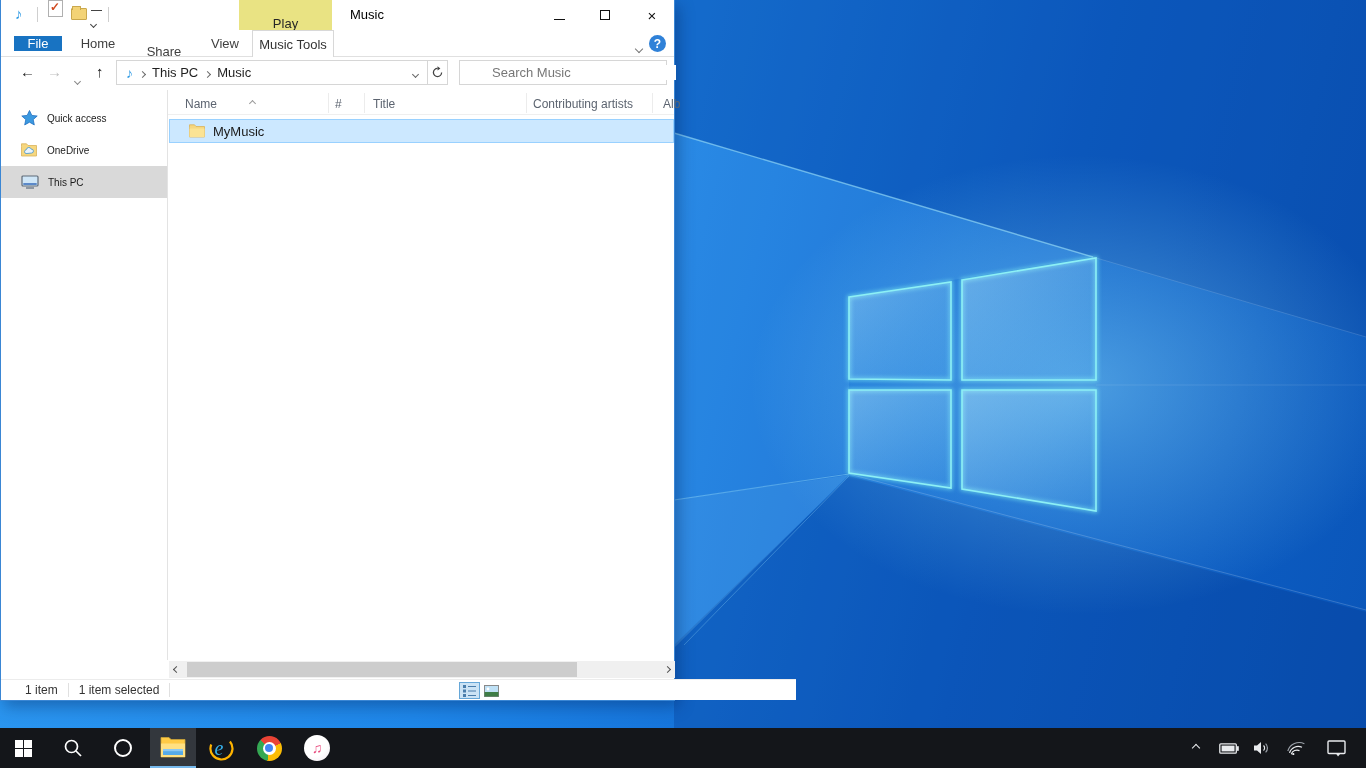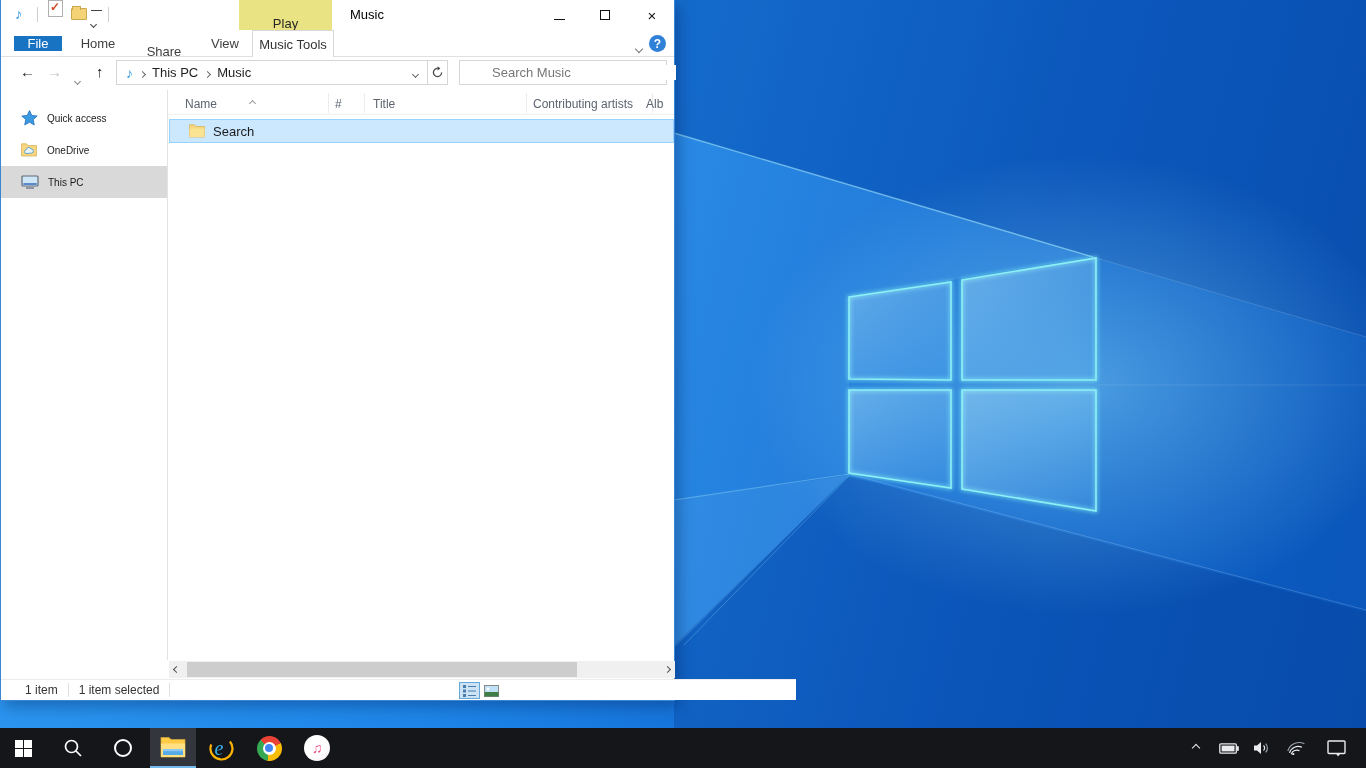--- a/index.html
+++ b/index.html
@@ -258,29 +258,29 @@
     <div class="filearea">
       <span class="sort-caret"><span class="chev up sm"></span></span>
       <span class="colhead" style="left:17px">Name</span>
       <span class="col-sep" style="left:160px"></span>
       <span class="colhead" style="left:167px">#</span>
       <span class="col-sep" style="left:196px"></span>
       <span class="colhead" style="left:205px">Title</span>
       <span class="col-sep" style="left:358px"></span>
       <span class="colhead" style="left:365px">Contributing artists</span>
       <span class="col-sep" style="left:484px"></span>
-      <span class="colhead" style="left:478px">Alb</span>
+      <span class="colhead" style="left:495px">Alb</span>
       <div class="head-border"></div>
 
       <div class="file-row">
         <svg width="17" height="14" viewBox="0 0 17 14">
           <path d="M0.5 3.5 L0.5 13 L15.5 13 L15.5 2.5 L7 2.5 L5.5 0.8 L0.5 0.8 Z" fill="#f6d77f" stroke="#d9b35a" stroke-width="0.8"></path>
           <path d="M0.5 13 L15.5 13 L15.5 4.5 L0.5 4.5 Z" fill="#fbe394"></path>
         </svg>
-        <span>Search</span>
+        <span>MyMusic</span>
       </div>
     </div>
   </div>
 
   <div class="hscroll">
     <span class="hs-arrow" style="left:0">
         <span class="chev left sm"></span>
       </span>
     <div class="hs-thumb"></div>
     <span class="hs-arrow" style="right:0">

